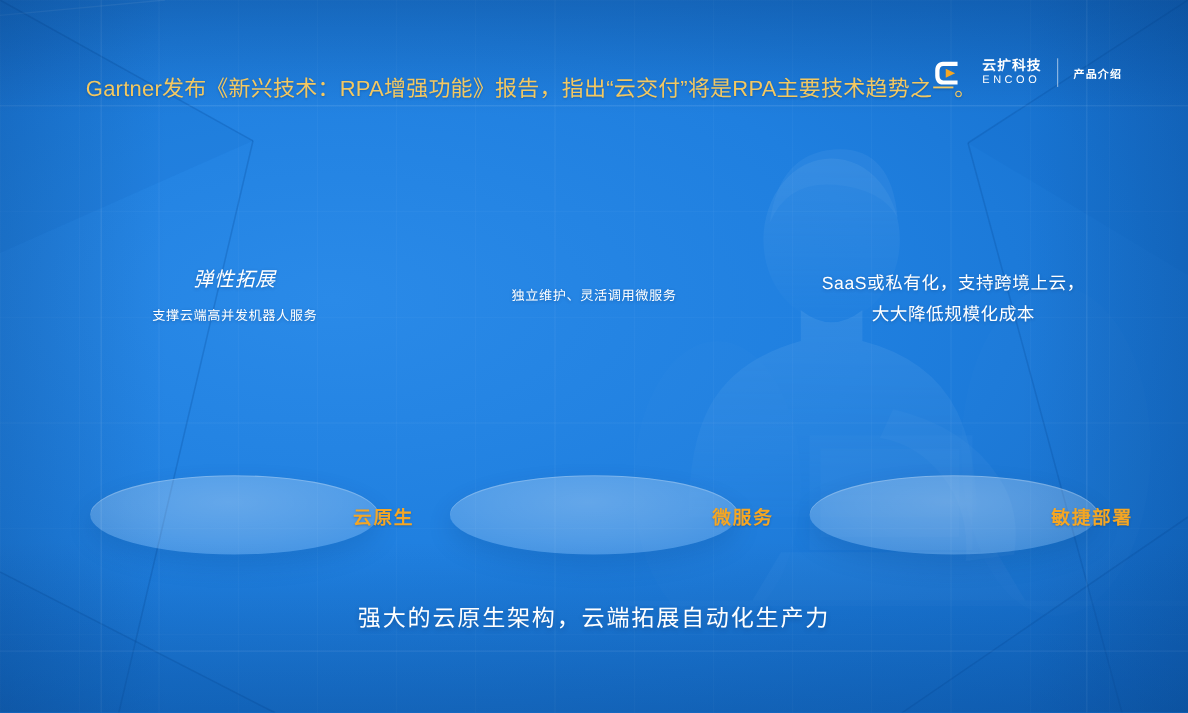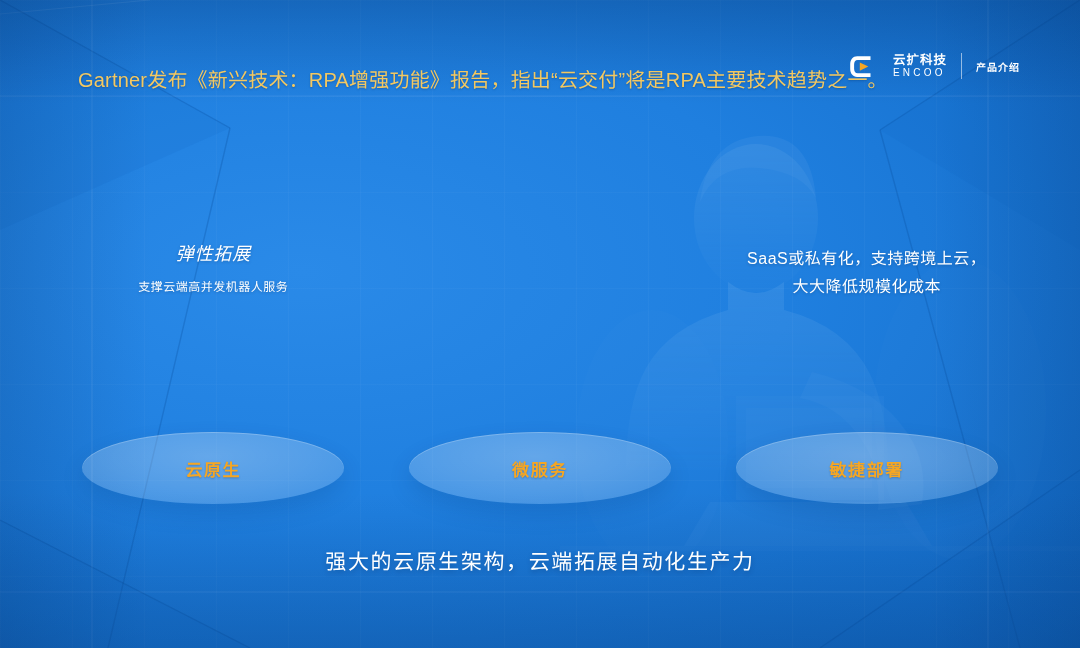--- a/index.html
+++ b/index.html
@@ -211,21 +211,21 @@
     top: 428px;
     width: 980px;
     height: 80px;
     display: flex;
   }
   .platter-cell {
     flex: 1 1 0;
     position: relative;
     display: flex;
     align-items: center;
-    justify-content: center;
+    justify-content: flex-end;
   }
   .platter {
     position: absolute;
     left: 50%;
     top: 50%;
     transform: translate(-50%, -50%);
     width: 262px;
     height: 72px;
     border-radius: 50%;
     background:
@@ -347,20 +347,21 @@
   </div>
 
   <div class="columns">
 
     <div class="column">
       <div class="col-heading">弹性拓展</div>
       <div class="col-body">支撑云端高并发机器人服务</div>
     </div>
 
     <div class="column">
+      <div class="col-body">独立维护、灵活调用微服务</div>
     </div>
 
     <div class="column wrapped">
       <div class="col-body">SaaS或私有化，支持跨境上云，大大降低规模化成本</div>
     </div>
 
   </div>
 
   <div class="platters">
 

